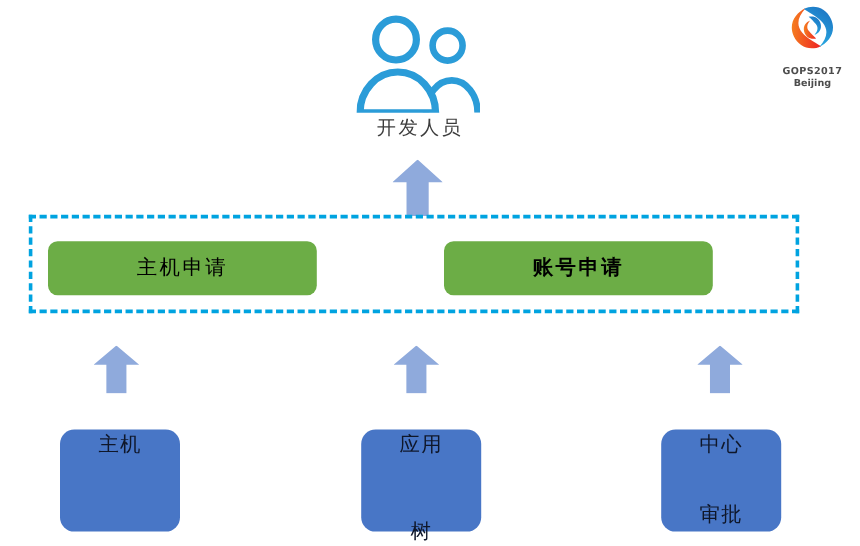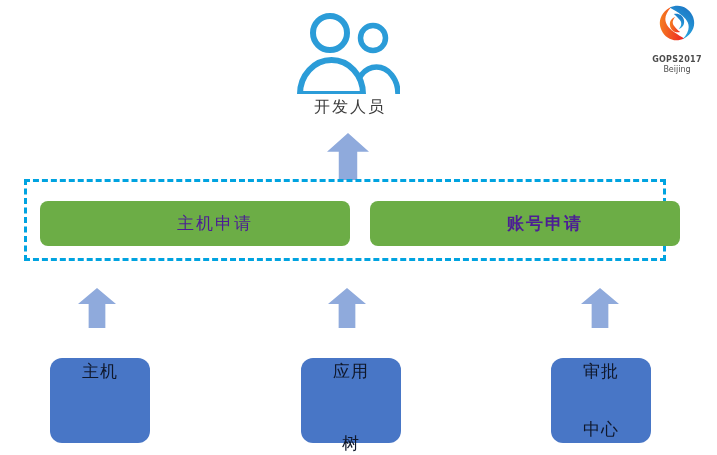--- a/index.html
+++ b/index.html
@@ -32,21 +32,21 @@
   .logo-title {
     font-size: 8px;
     font-weight: bold;
     color: #4d4d4d;
     letter-spacing: 0.3px;
     margin-top: 13px;
     line-height: 10px;
   }
   .logo-subtitle {
     font-size: 8px;
-    font-weight: normal;
+    font-weight: bold;
     color: #4d4d4d;
     line-height: 10px;
   }
   
   .people-icon {
     position: absolute;
     left: 297px;
     top: 8px;
     width: 103px;
     height: 86px;
@@ -77,30 +77,29 @@
     left: 24px;
     top: 179px;
     width: 642px;
     height: 82px;
     box-sizing: border-box;
     border: 3px dashed #00A3E0;
   }
   .green-btn {
     position: absolute;
     top: 201px;
-    width: 270px;
+    width: 224px;
     height: 45px;
     background: #6CAD46;
     border-radius: 8px;
-    color: #4c1d95;
+    color: #000000;
     font-size: 17px;
     letter-spacing: 2px;
     line-height: 45px;
     text-align: center;
-    padding-left: 40px;
   }
   .green-btn.b1 { left: 40px; }
   .green-btn.b2 { left: 370px; font-weight: bold; }
   
   .module-box {
     position: absolute;
     top: 358px;
     width: 100px;
     height: 85px;
     background: #4876C6;
@@ -165,17 +164,17 @@
   <div class="arrow arrow-b3"></div>
 
   <div class="module-box m1">
     <span class="line">主机</span>
   </div>
   <div class="module-box m2">
     <span class="line">应用</span>
     <span class="line">树</span>
   </div>
   <div class="module-box m3">
+    <span class="line">中心</span>
     <span class="line">审批</span>
-    <span class="line">中心</span>
   </div>
 
 </div>
 
 </body></html>

